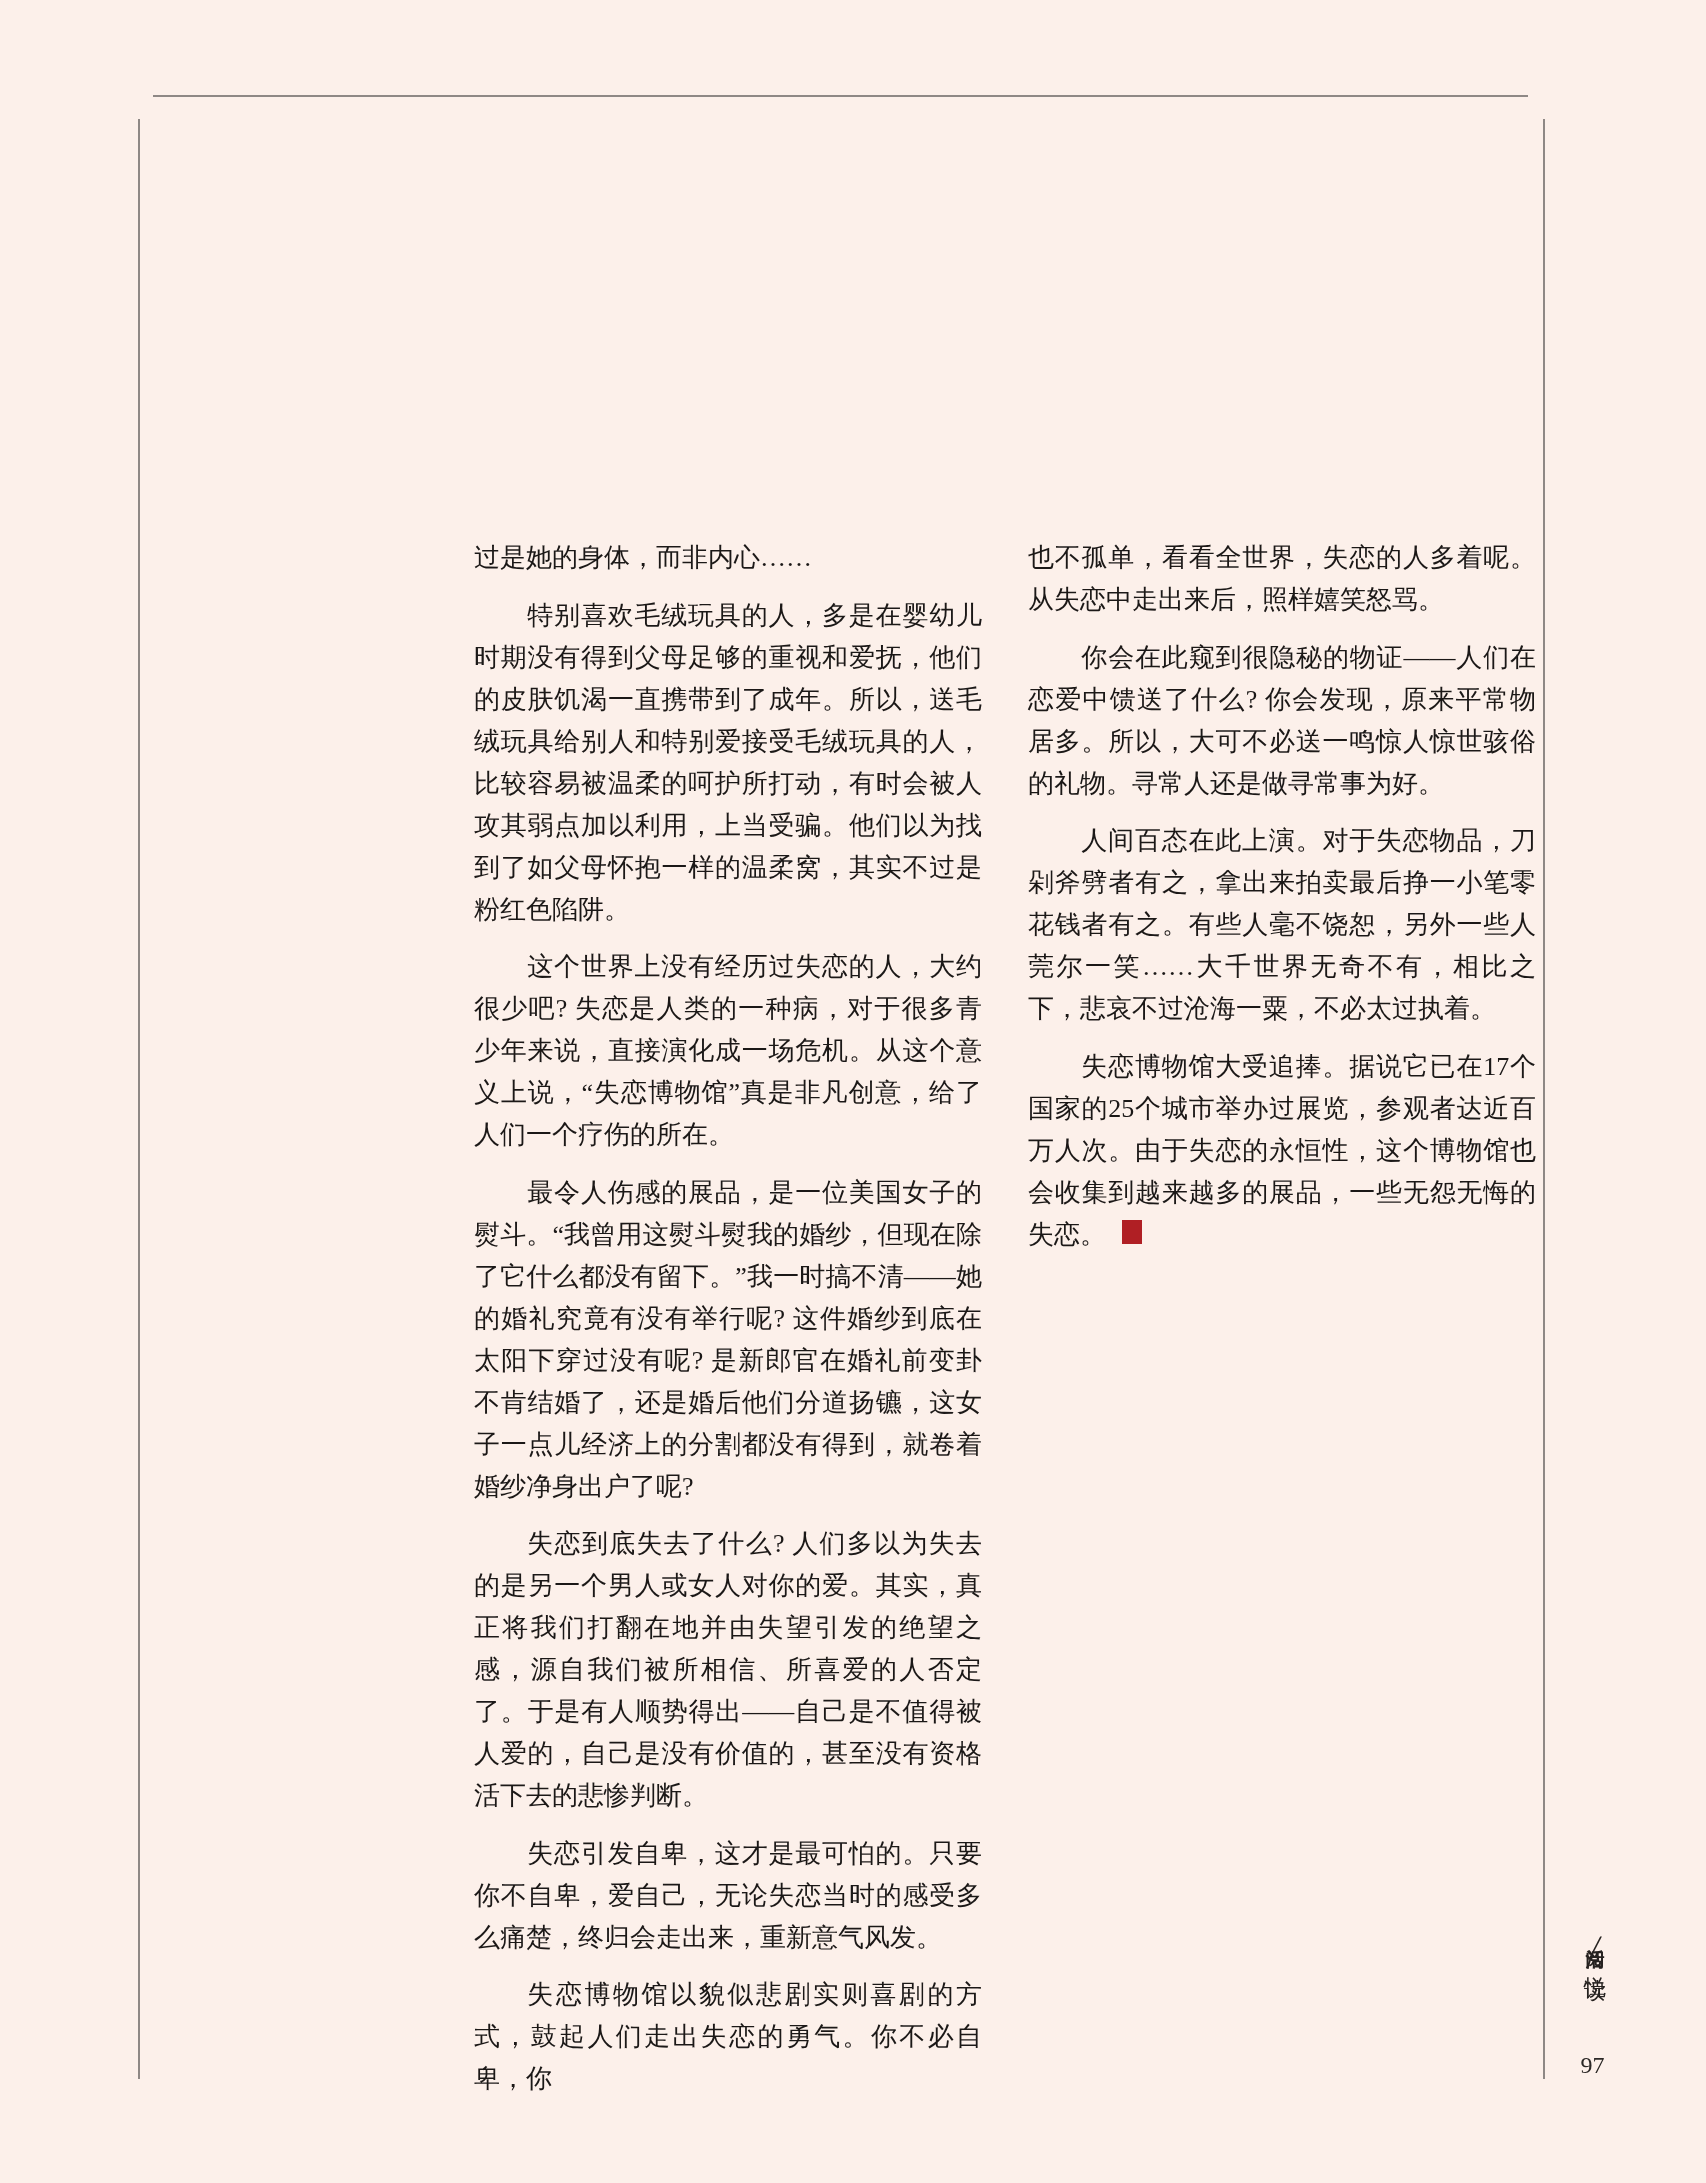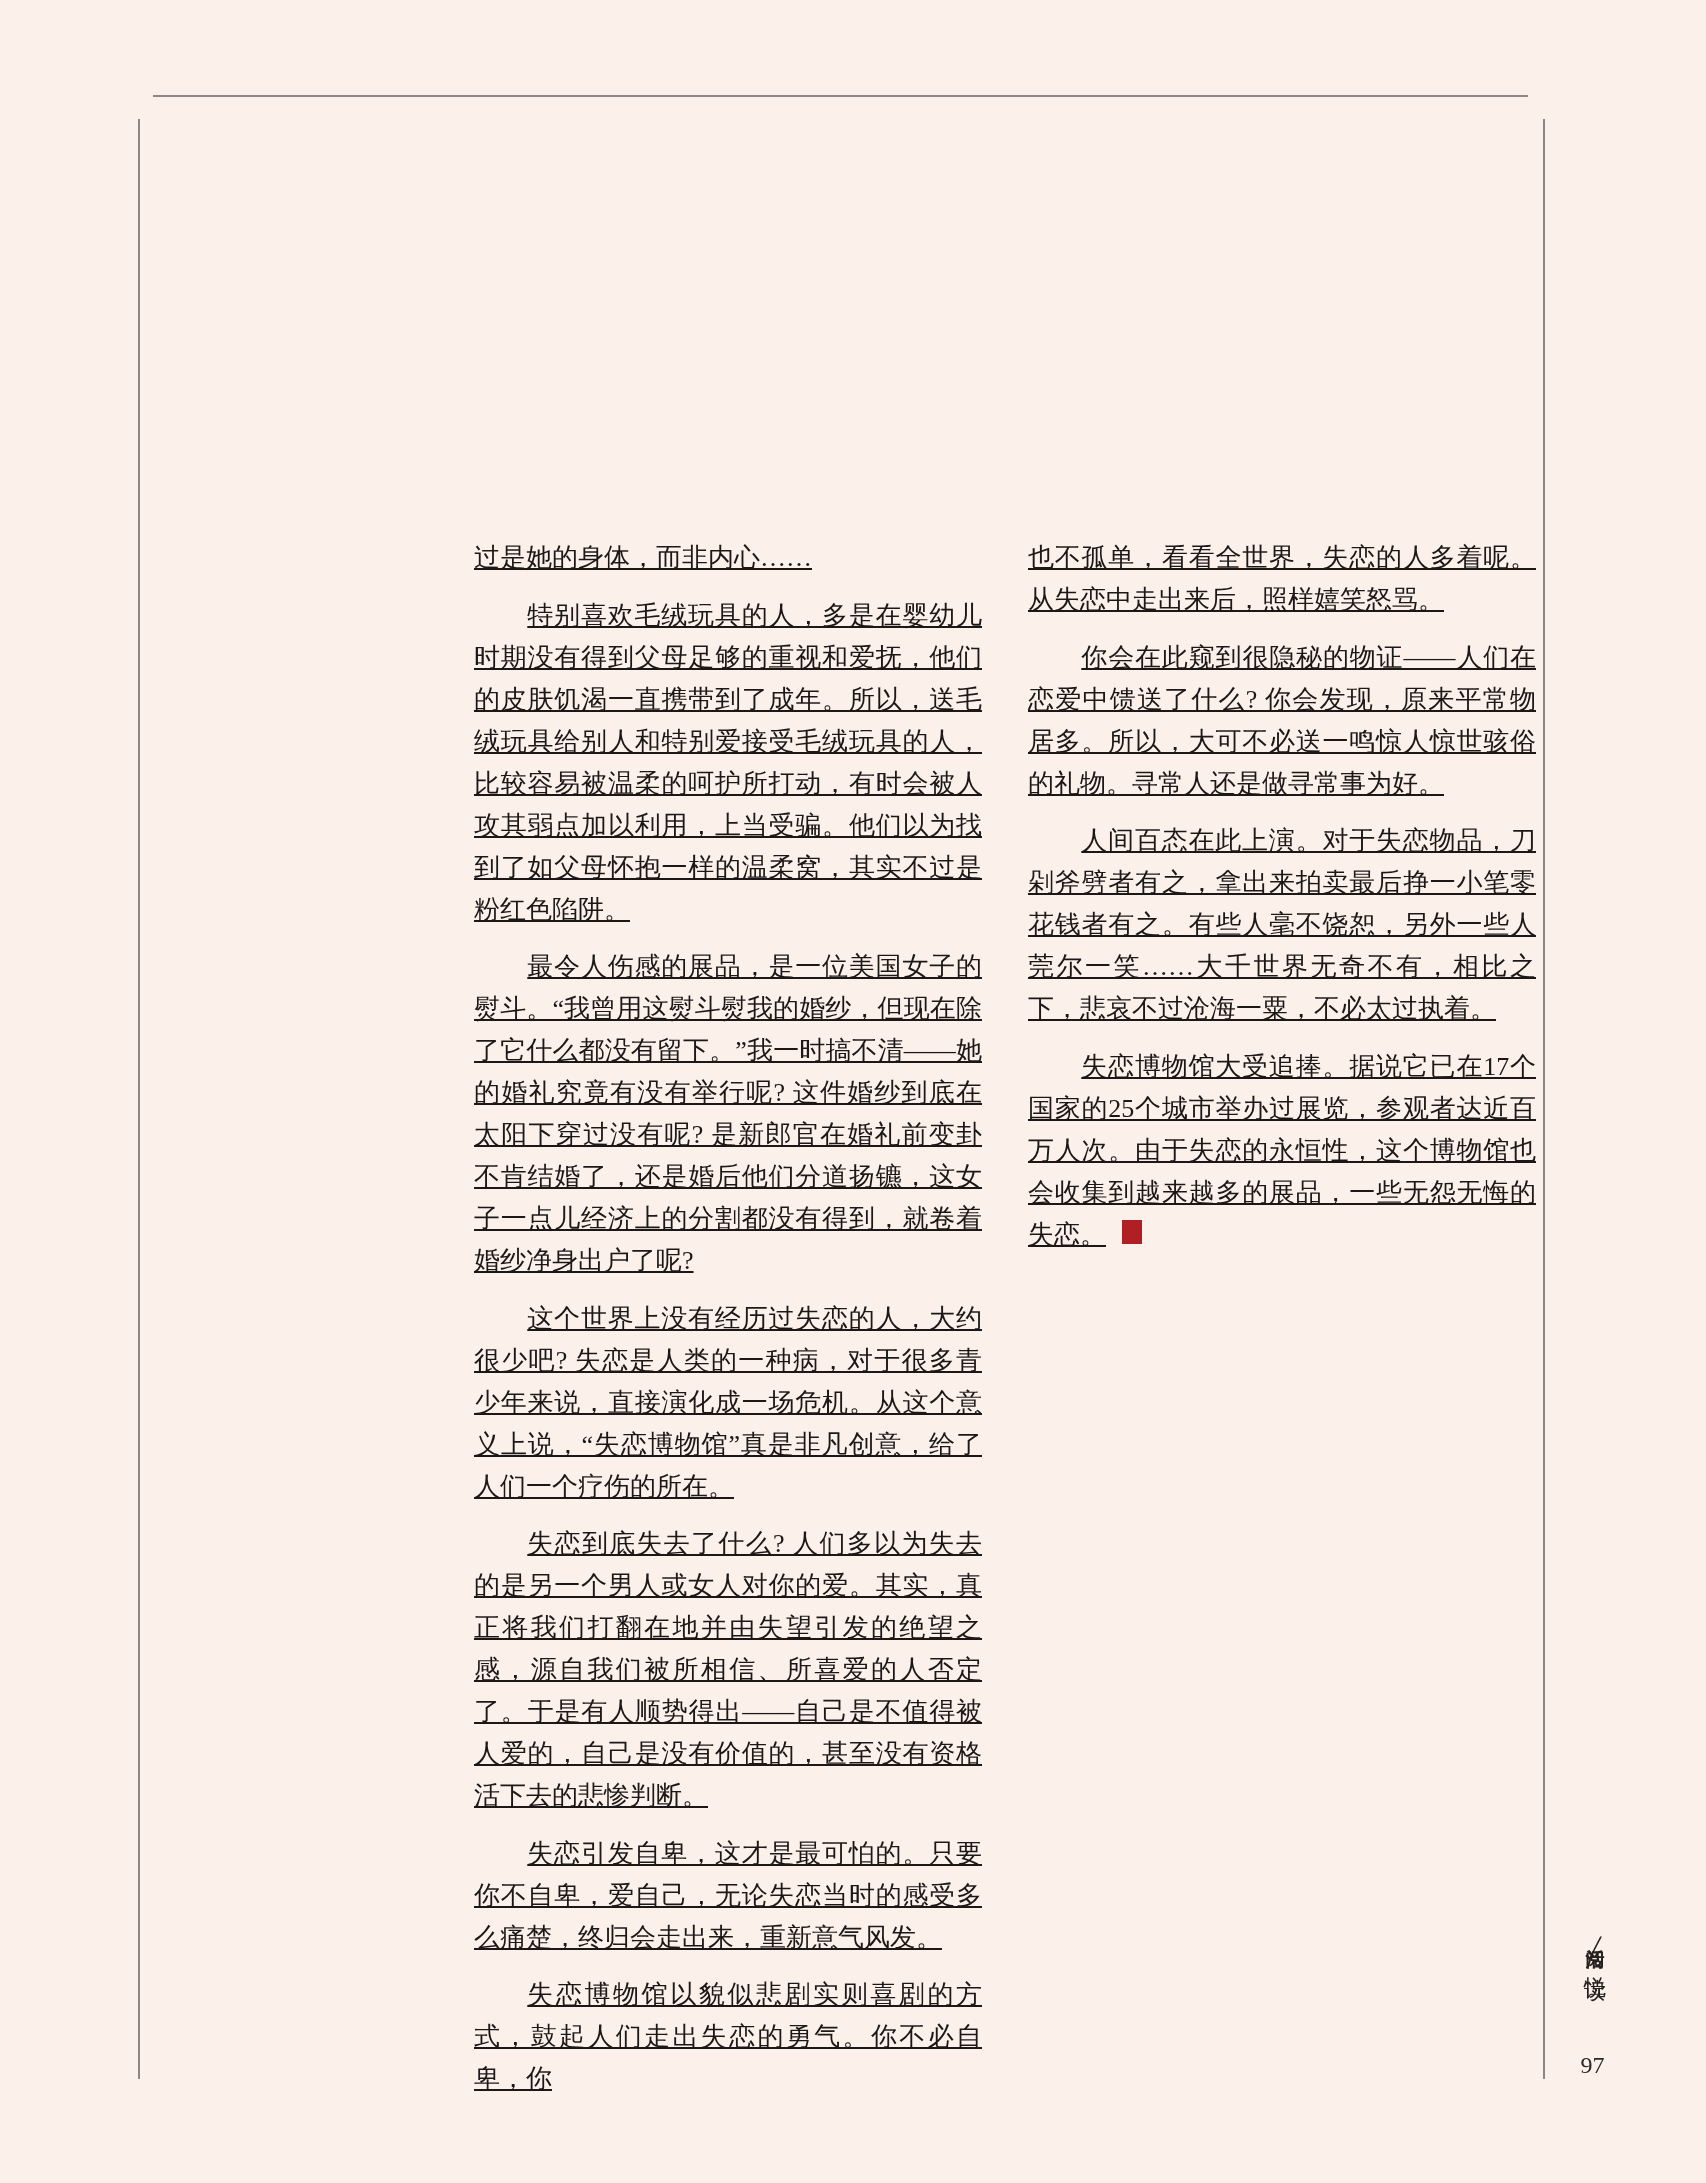--- a/index.html
+++ b/index.html
@@ -48,21 +48,20 @@
     width: 508px;
     flex: 0 0 508px;
     font-size: 26px;
     line-height: 42px;
     color: #1b1817;
     text-align: justify;
   }
   .col p {
     margin: 0 0 15.5px 0;
     text-indent: 2.05em;
-    text-decoration: underline;
   }
   .col p.cont {
     text-indent: 0;
   }
   .col p:last-child {
     margin-bottom: 0;
   }
   #end-mark {
     display: inline-block;
     width: 19.5px;
@@ -107,22 +106,22 @@
 <body>
 
 <div id="top-rule" class="rule"></div>
 <div id="left-rule" class="rule"></div>
 <div id="right-rule" class="rule"></div>
 
 <div id="columns">
   <div class="col">
     <p class="cont">过是她的身体，而非内心……</p>
     <p>特别喜欢毛绒玩具的人，多是在婴幼儿时期没有得到父母足够的重视和爱抚，他们的皮肤饥渴一直携带到了成年。所以，送毛绒玩具给别人和特别爱接受毛绒玩具的人，比较容易被温柔的呵护所打动，有时会被人攻其弱点加以利用，上当受骗。他们以为找到了如父母怀抱一样的温柔窝，其实不过是粉红色陷阱。</p>
+    <p>这个世界上没有经历过失恋的人，大约很少吧? 失恋是人类的一种病，对于很多青少年来说，直接演化成一场危机。从这个意义上说，“失恋博物馆”真是非凡创意，给了人们一个疗伤的所在。</p>
     <p>最令人伤感的展品，是一位美国女子的熨斗。“我曾用这熨斗熨我的婚纱，但现在除了它什么都没有留下。”我一时搞不清——她的婚礼究竟有没有举行呢? 这件婚纱到底在太阳下穿过没有呢? 是新郎官在婚礼前变卦不肯结婚了，还是婚后他们分道扬镳，这女子一点儿经济上的分割都没有得到，就卷着婚纱净身出户了呢?</p>
-    <p>这个世界上没有经历过失恋的人，大约很少吧? 失恋是人类的一种病，对于很多青少年来说，直接演化成一场危机。从这个意义上说，“失恋博物馆”真是非凡创意，给了人们一个疗伤的所在。</p>
     <p>失恋到底失去了什么? 人们多以为失去的是另一个男人或女人对你的爱。其实，真正将我们打翻在地并由失望引发的绝望之感，源自我们被所相信、所喜爱的人否定了。于是有人顺势得出——自己是不值得被人爱的，自己是没有价值的，甚至没有资格活下去的悲惨判断。</p>
     <p>失恋引发自卑，这才是最可怕的。只要你不自卑，爱自己，无论失恋当时的感受多么痛楚，终归会走出来，重新意气风发。</p>
     <p>失恋博物馆以貌似悲剧实则喜剧的方式，鼓起人们走出失恋的勇气。你不必自卑，你</p>
   </div>
   <div class="col">
     <p class="cont">也不孤单，看看全世界，失恋的人多着呢。从失恋中走出来后，照样嬉笑怒骂。</p>
     <p>你会在此窥到很隐秘的物证——人们在恋爱中馈送了什么? 你会发现，原来平常物居多。所以，大可不必送一鸣惊人惊世骇俗的礼物。寻常人还是做寻常事为好。</p>
     <p>人间百态在此上演。对于失恋物品，刀剁斧劈者有之，拿出来拍卖最后挣一小笔零花钱者有之。有些人毫不饶恕，另外一些人莞尔一笑……大千世界无奇不有，相比之下，悲哀不过沧海一粟，不必太过执着。</p>
     <p><span>失恋博物馆大受追捧。据说它已在17个国家的25个城市举办过展览，参观者达近百万人次。由于失恋的永恒性，这个博物馆也会收集到越来越多的展品，一些无怨无悔的失恋。</span><span id="end-mark"></span></p>
   </div>

